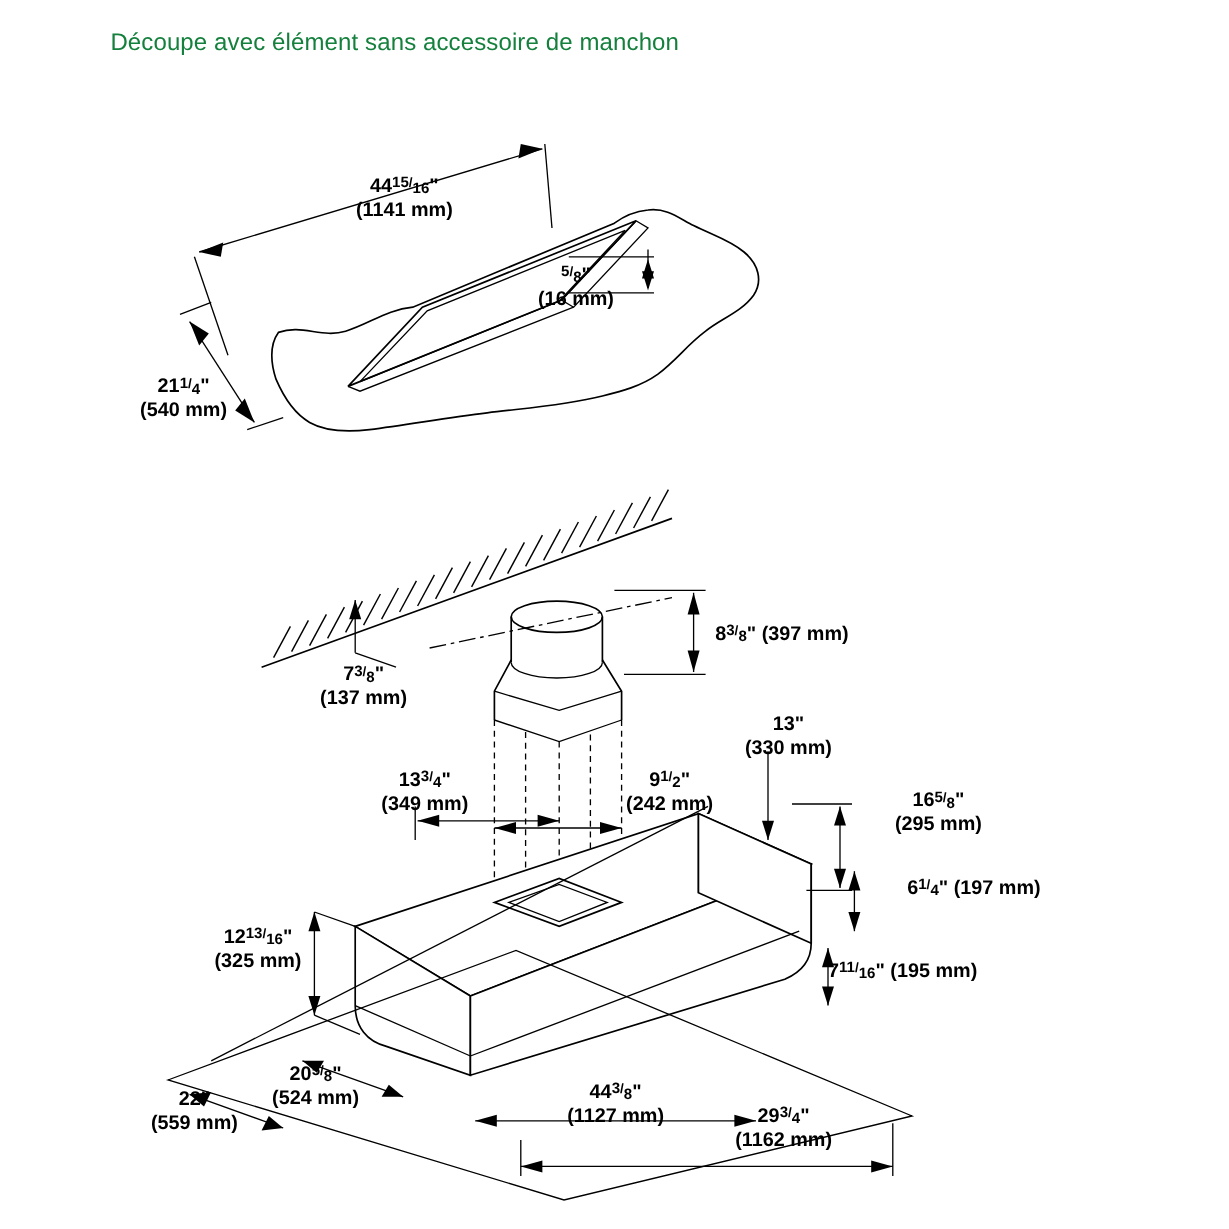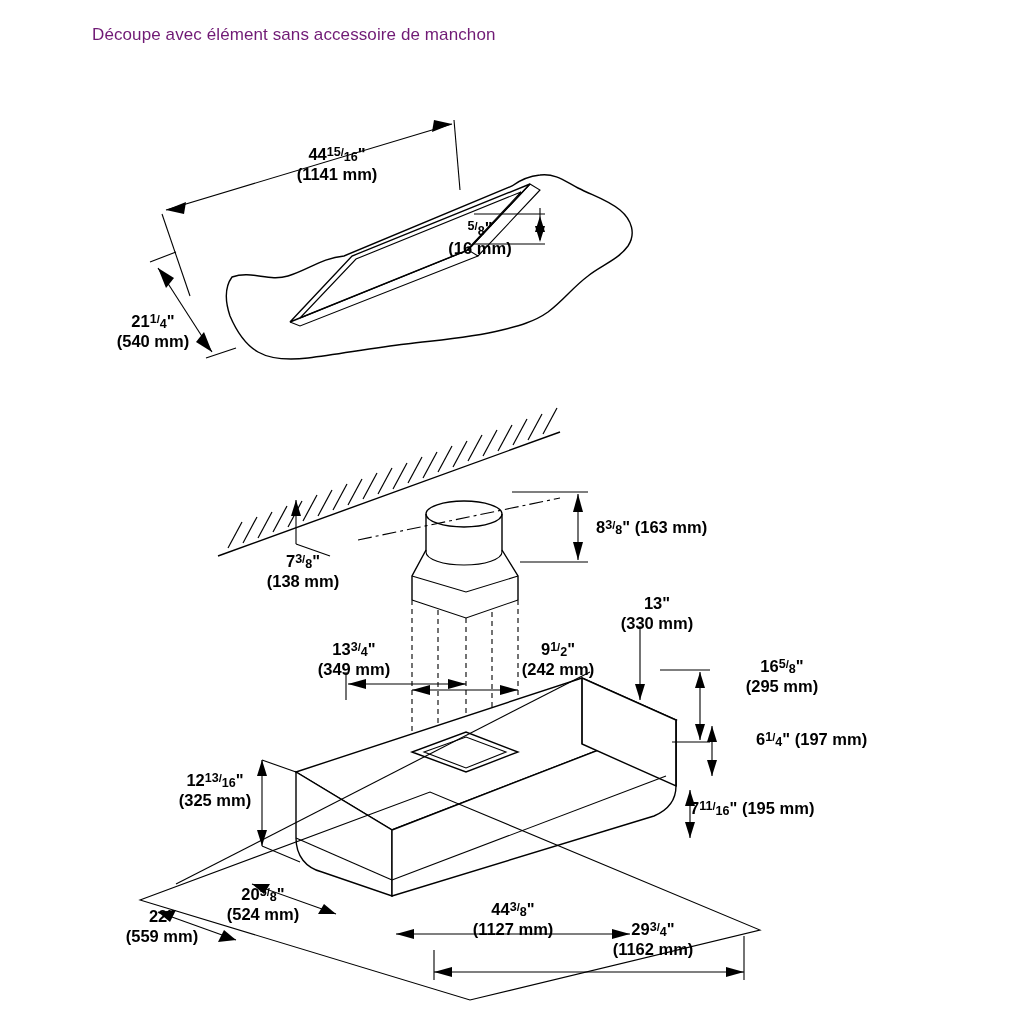--- a/index.html
+++ b/index.html
@@ -18,23 +18,23 @@
   #canvas {
     position: absolute;
     left: 0; top: 0;
     width: 1024px;
     height: 1024px;
   }
   .title {
     position: absolute;
     left: 92px;
     top: 25px;
-    font-size: 17px;
+    font-size: 20px;
     letter-spacing: 0.1px;
-    color: #701a75;
+    color: #15803d;
     white-space: nowrap;
   }
   .lbl {
     position: absolute;
     font-size: 16.5px;
     font-weight: bold;
     color: #000;
     white-space: nowrap;
     line-height: 1.22;
   }
@@ -250,26 +250,26 @@
   <span>(16 mm)</span>
 </div>
 
 <div class="lbl center" style="left:88px; top:300px; width:130px;">
   <span>21</span><span class="frac"><span>1</span><span class="sl">/</span><span class="den">4</span></span><span>"</span><br>
   <span>(540 mm)</span>
 </div>
 
 <div class="lbl" style="left:596px; top:506px;">
   <span>8</span><span class="frac"><span>3</span><span class="sl">/</span><span class="den">8</span></span><span>"</span>
-  <span>(163 mm)</span>
+  <span>(397 mm)</span>
 </div>
 
 <div class="lbl center" style="left:228px; top:540px; width:150px;">
   <span>7</span><span class="frac"><span>3</span><span class="sl">/</span><span class="den">8</span></span><span>"</span><br>
-  <span>(138 mm)</span>
+  <span>(137 mm)</span>
 </div>
 
 <div class="lbl center" style="left:284px; top:628px; width:140px;">
   <span>13</span><span class="frac"><span>3</span><span class="sl">/</span><span class="den">4</span></span><span>"</span><br>
   <span>(349 mm)</span>
 </div>
 
 <div class="lbl center" style="left:498px; top:628px; width:120px;">
   <span>9</span><span class="frac"><span>1</span><span class="sl">/</span><span class="den">2</span></span><span>"</span><br>
   <span>(242 mm)</span>

